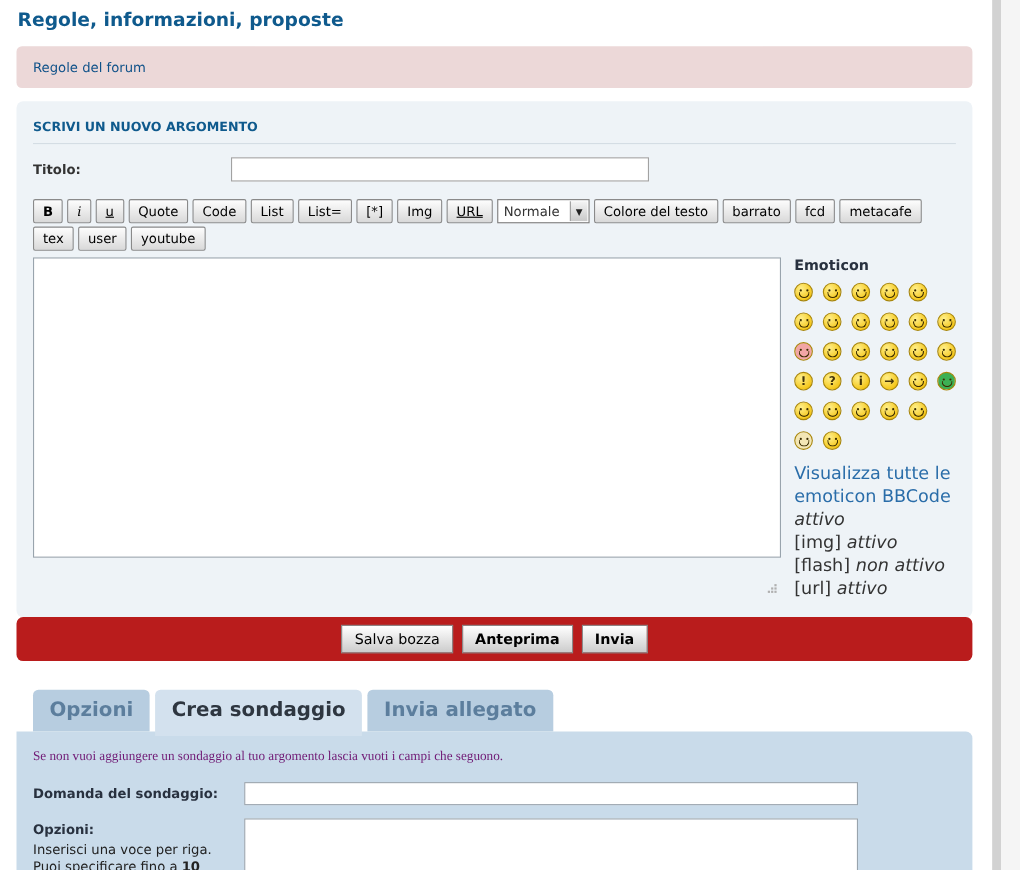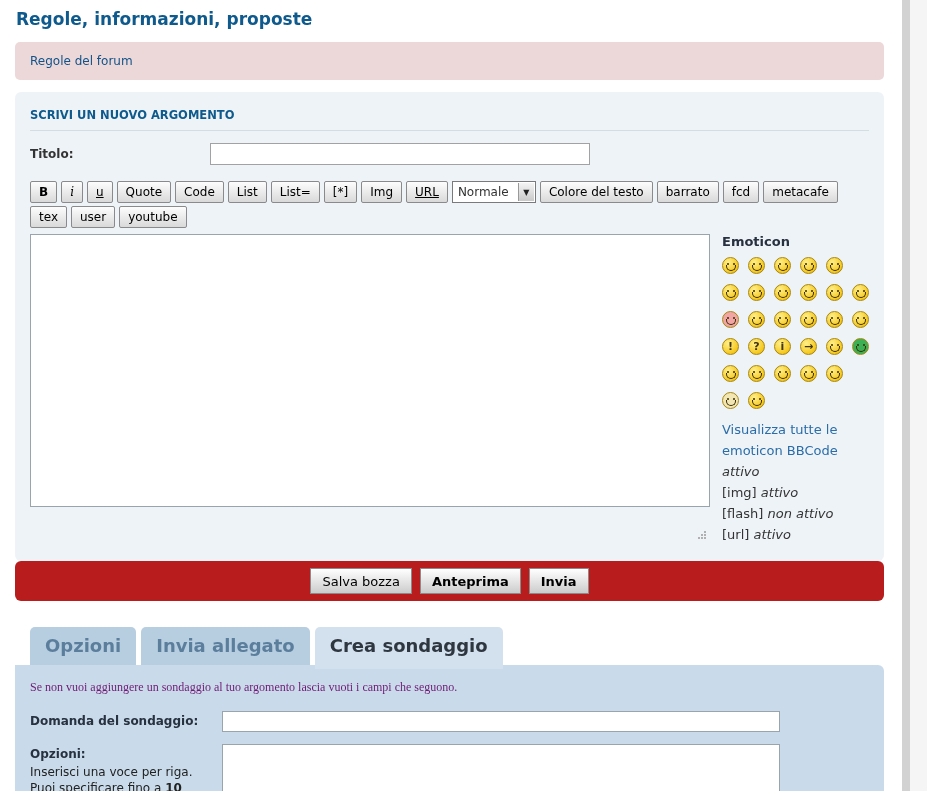--- a/index.html
+++ b/index.html
@@ -65,21 +65,21 @@
   .smiley.face::before {
     content:""; position:absolute; left:4px; top:5px; width:2px; height:2px;
     background:#3a2c00; border-radius:50%; box-shadow:6px 0 0 #3a2c00;
   }
   .smiley.face::after {
     content:""; position:absolute; left:3px; top:7px; width:8px; height:5px;
     border:1px solid #3a2c00; border-top:none; border-radius:0 0 8px 8px;
   }
   .smiley.symbol { display:inline-flex; align-items:center; justify-content:center;
     font-weight:bold; font-size:11px; color:#43340a; }
-  .sidebar-note { font-size:13px; line-height:21px; color:#333; }
+  .sidebar-note { font-size:16px; line-height:21px; color:#333; }
   .link { color:#2a6da9; cursor:pointer; text-decoration:none; }
   .state { font-style:italic; }
 
   .actions-bar {
     background:#b91c1c; border-radius:6px; height:40px;
     display:flex; align-items:center; justify-content:center; gap:8px;
   }
   .action-btn {
     background:linear-gradient(#ffffff,#cccccc); border:1px solid #8a8a8a;
     font:13px "DejaVu Sans",sans-serif; color:#000; padding:3px 11px; height:26px; cursor:pointer;
@@ -225,22 +225,22 @@
   </div>
 
   <div class="actions-bar">
     <button class="action-btn">Salva bozza</button>
     <button class="action-btn strong">Anteprima</button>
     <button class="action-btn strong">Invia</button>
   </div>
 
   <div class="tabs">
     <div class="tab">Opzioni</div>
+    <div class="tab active">Crea sondaggio</div>
     <div class="tab">Invia allegato</div>
-    <div class="tab active">Crea sondaggio</div>
   </div>
 
   <div class="poll-panel">
     <div class="poll-intro">Se non vuoi aggiungere un sondaggio al tuo argomento lascia vuoti i campi che seguono.</div>
 
     <div class="poll-row">
       <div class="poll-label-col">
         <span class="poll-label">Domanda del sondaggio:</span>
       </div>
       <input class="poll-question-input" type="text" value="" style="">

